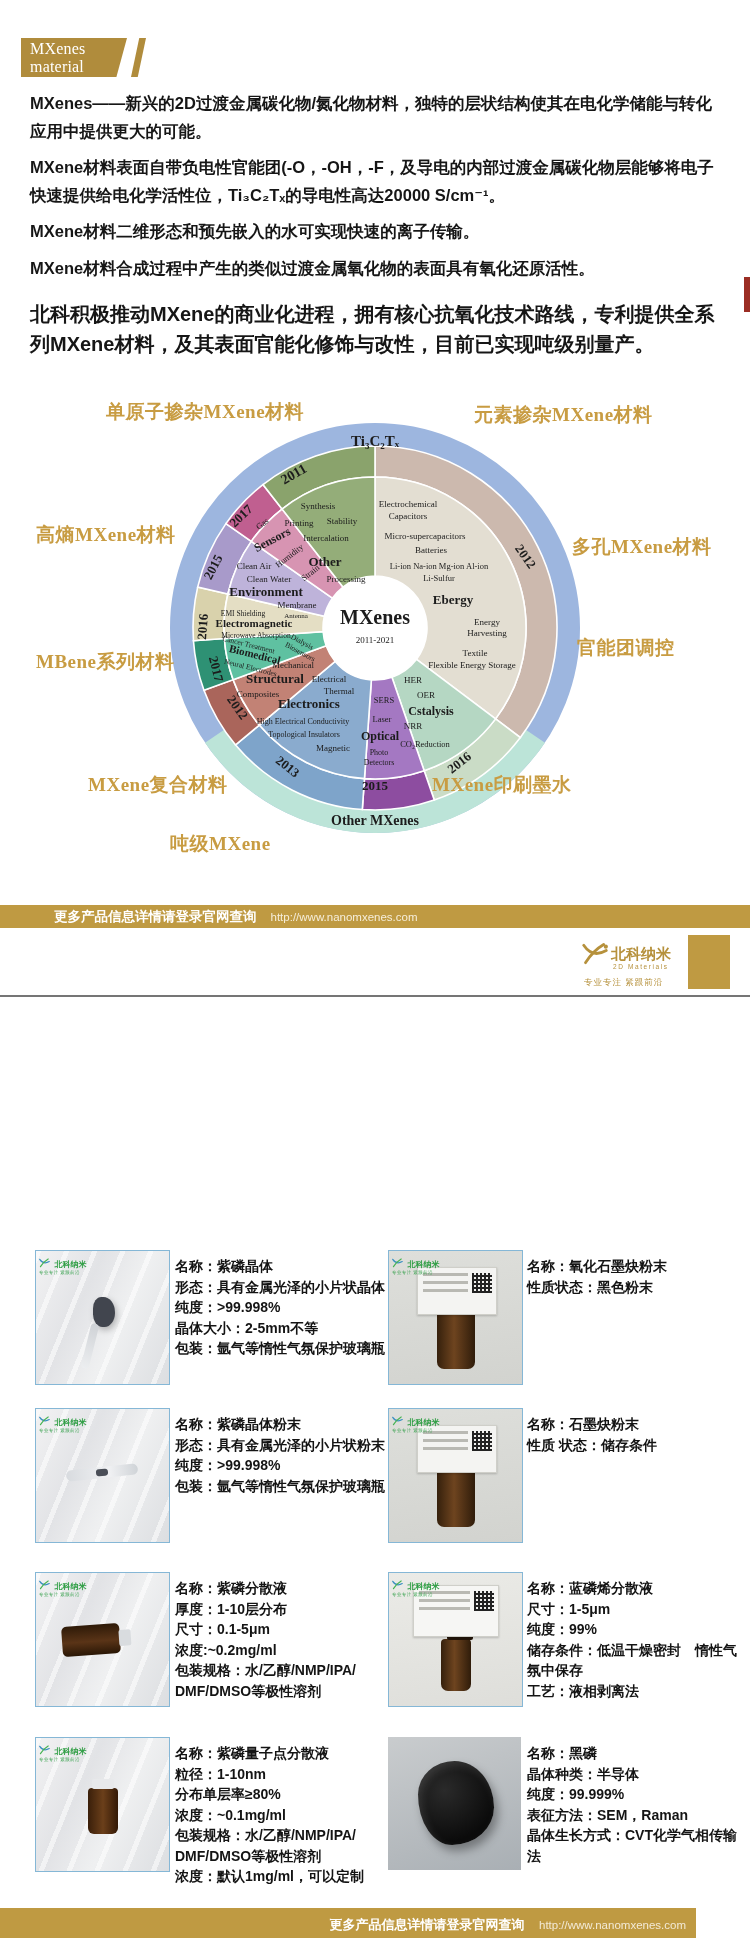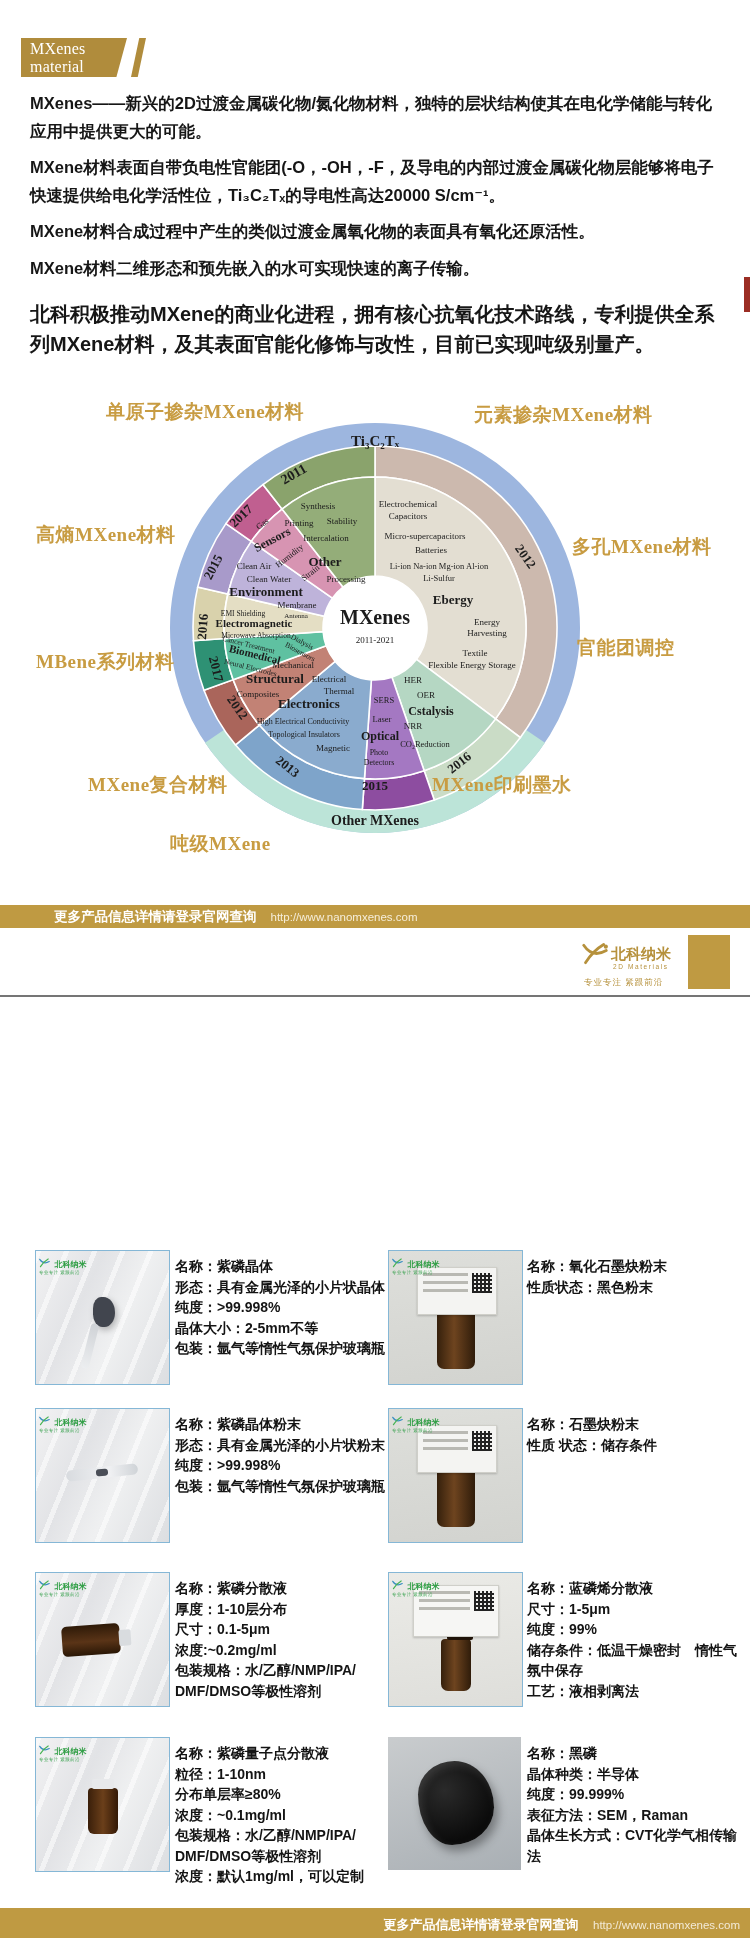--- a/index.html
+++ b/index.html
@@ -83,40 +83,40 @@
        background:linear-gradient(90deg,#35200c,#6e441f 45%,#2f1c0a);}
   .bottleb::before{content:"";position:absolute;left:6px;top:-7px;width:26px;height:8px;background:#23150a;border-radius:2px;}
   .biglabel{position:absolute;z-index:2;left:24px;top:12px;width:84px;height:50px;background:#f6f6f4;
        border:1px solid #cfcfc9;box-shadow:0 1px 2px rgba(0,0,0,.2);}
   .bottleb.small{left:52px;top:66px;width:30px;height:52px;}
   .chunk{position:absolute;left:30px;top:24px;width:76px;height:84px;
        background:radial-gradient(circle at 35% 35%,#2a2a2a,#0b0b0b 70%);
        border-radius:48% 52% 55% 45%/40% 55% 45% 60%;
        box-shadow:inset 3px 4px 8px rgba(255,255,255,.14),4px 6px 10px rgba(0,0,0,.35);}
   
-  .banner2{position:absolute;left:0;top:1908px;width:750px;height:30px;background:#bf9a42;text-align:right;}
+  .banner2{position:absolute;left:0;top:1908px;width:696px;height:30px;background:#bf9a42;text-align:right;}
   .banner2 .inner{position:absolute;right:10px;top:7px;}
   .banner2 .bmain{color:#ffffff;font-weight:bold;font-size:13px;}
   .banner2 .burl{color:#f3ead6;font-size:11.5px;margin-left:10px;}
 </style>
 </head>
 <body>
 
 <div class="page">
 
   <div class="badge">
     <span>MXenes material</span>
   </div>
   <div class="badge-slash"></div>
 
   <div class="intro">
     <p>MXenes——新兴的2D过渡金属碳化物/氮化物材料，独特的层状结构使其在电化学储能与转化应用中提供更大的可能。</p>
     <p>MXene材料表面自带负电性官能团(-O，-OH，-F，及导电的内部过渡金属碳化物层能够将电子快速提供给电化学活性位，Ti₃C₂Tₓ的导电性高达20000 S/cm⁻¹。</p>
+    <p>MXene材料二维形态和预先嵌入的水可实现快速的离子传输。</p>
     <p>MXene材料合成过程中产生的类似过渡金属氧化物的表面具有氧化还原活性。</p>
-    <p>MXene材料二维形态和预先嵌入的水可实现快速的离子传输。</p>
   </div>
   <p class="promo">北科积极推动MXene的商业化进程，拥有核心抗氧化技术路线，专利提供全系列MXene材料，及其表面官能化修饰与改性，目前已实现吨级别量产。</p>
   <div class="red-bar"></div>
 
   <div class="diagram">
     <svg id="sunburst" viewBox="0 0 412 412">
         <circle cx="206" cy="206" r="193" fill="none" stroke="#9db6df" stroke-width="24"></circle>
         <path d="M366.00425150312304,313.9242303698541A193,193 0 0 1 45.99574849687701,313.92423036985423" fill="none" stroke="#bce4d8" stroke-width="24"></path>
         <path d="M206,24A182,182 0 0 1 351.3516628286073,315.5303342136728L326.59396201714117,296.8740684959593A151,151 0 0 0 206,55Z" fill="#ccb9ae" stroke="#fff" stroke-width="1.6"></path>
         <path d="M206,55A151,151 0 0 1 326.59396201714117,296.8740684959593L247.52904652245923,237.2943812039065A52,52 0 0 0 206,154Z" fill="#e3ded2" stroke="#fff" stroke-width="1.6"></path>

